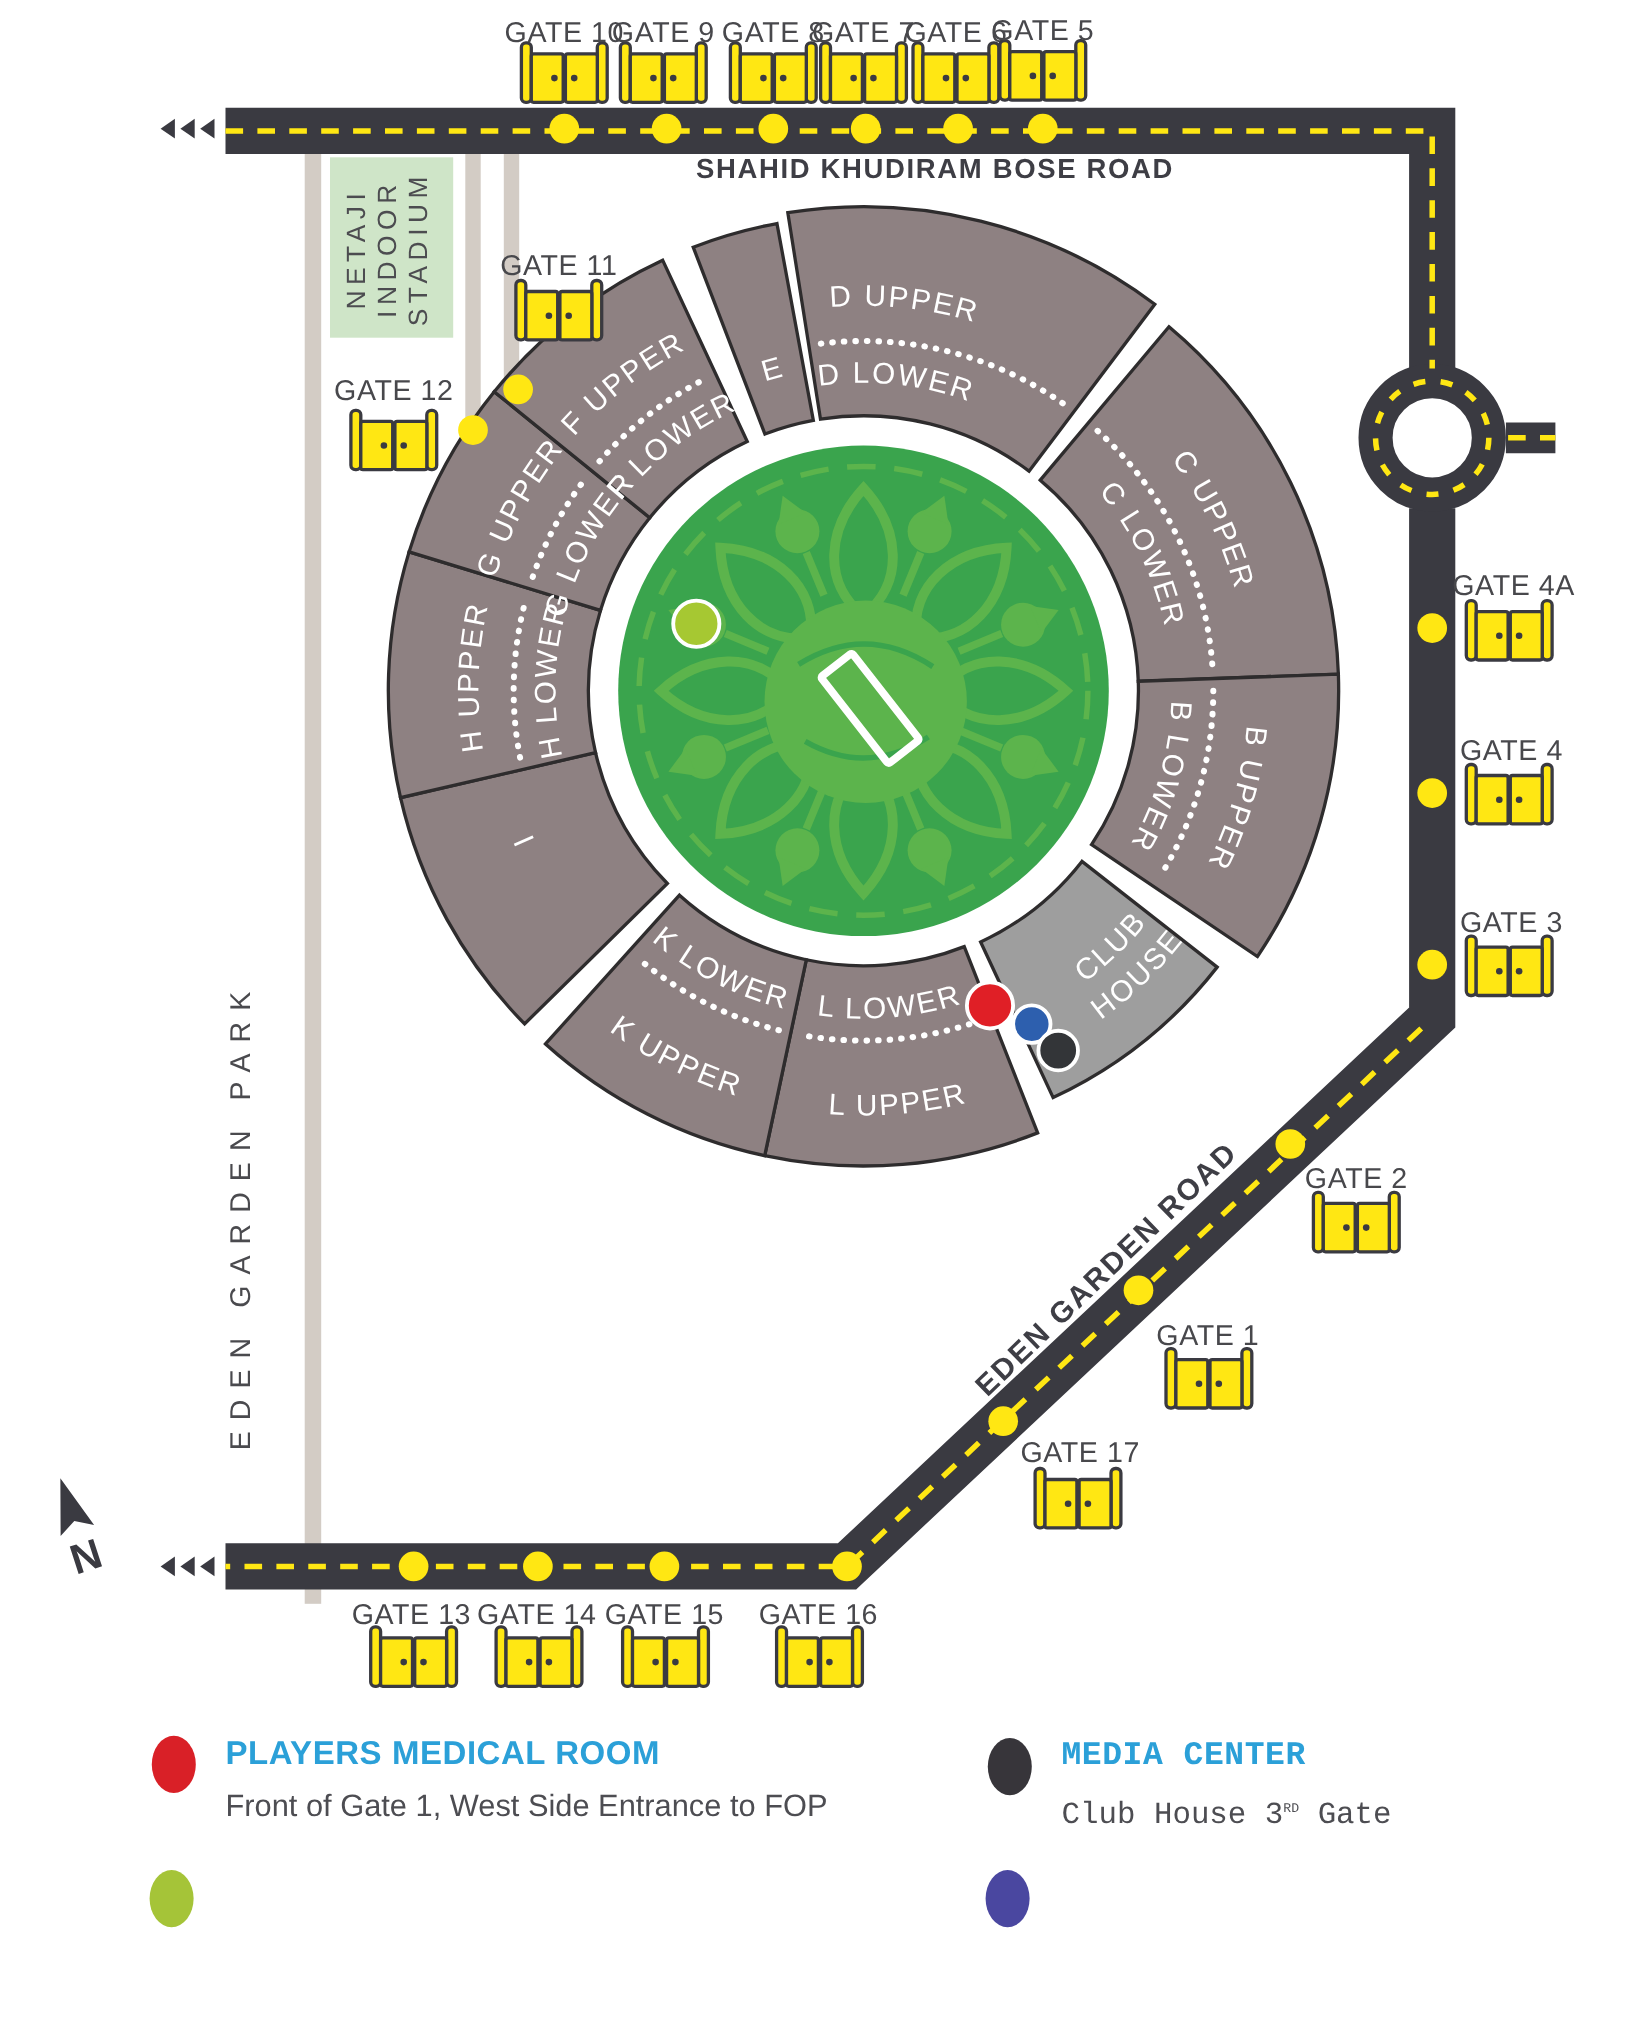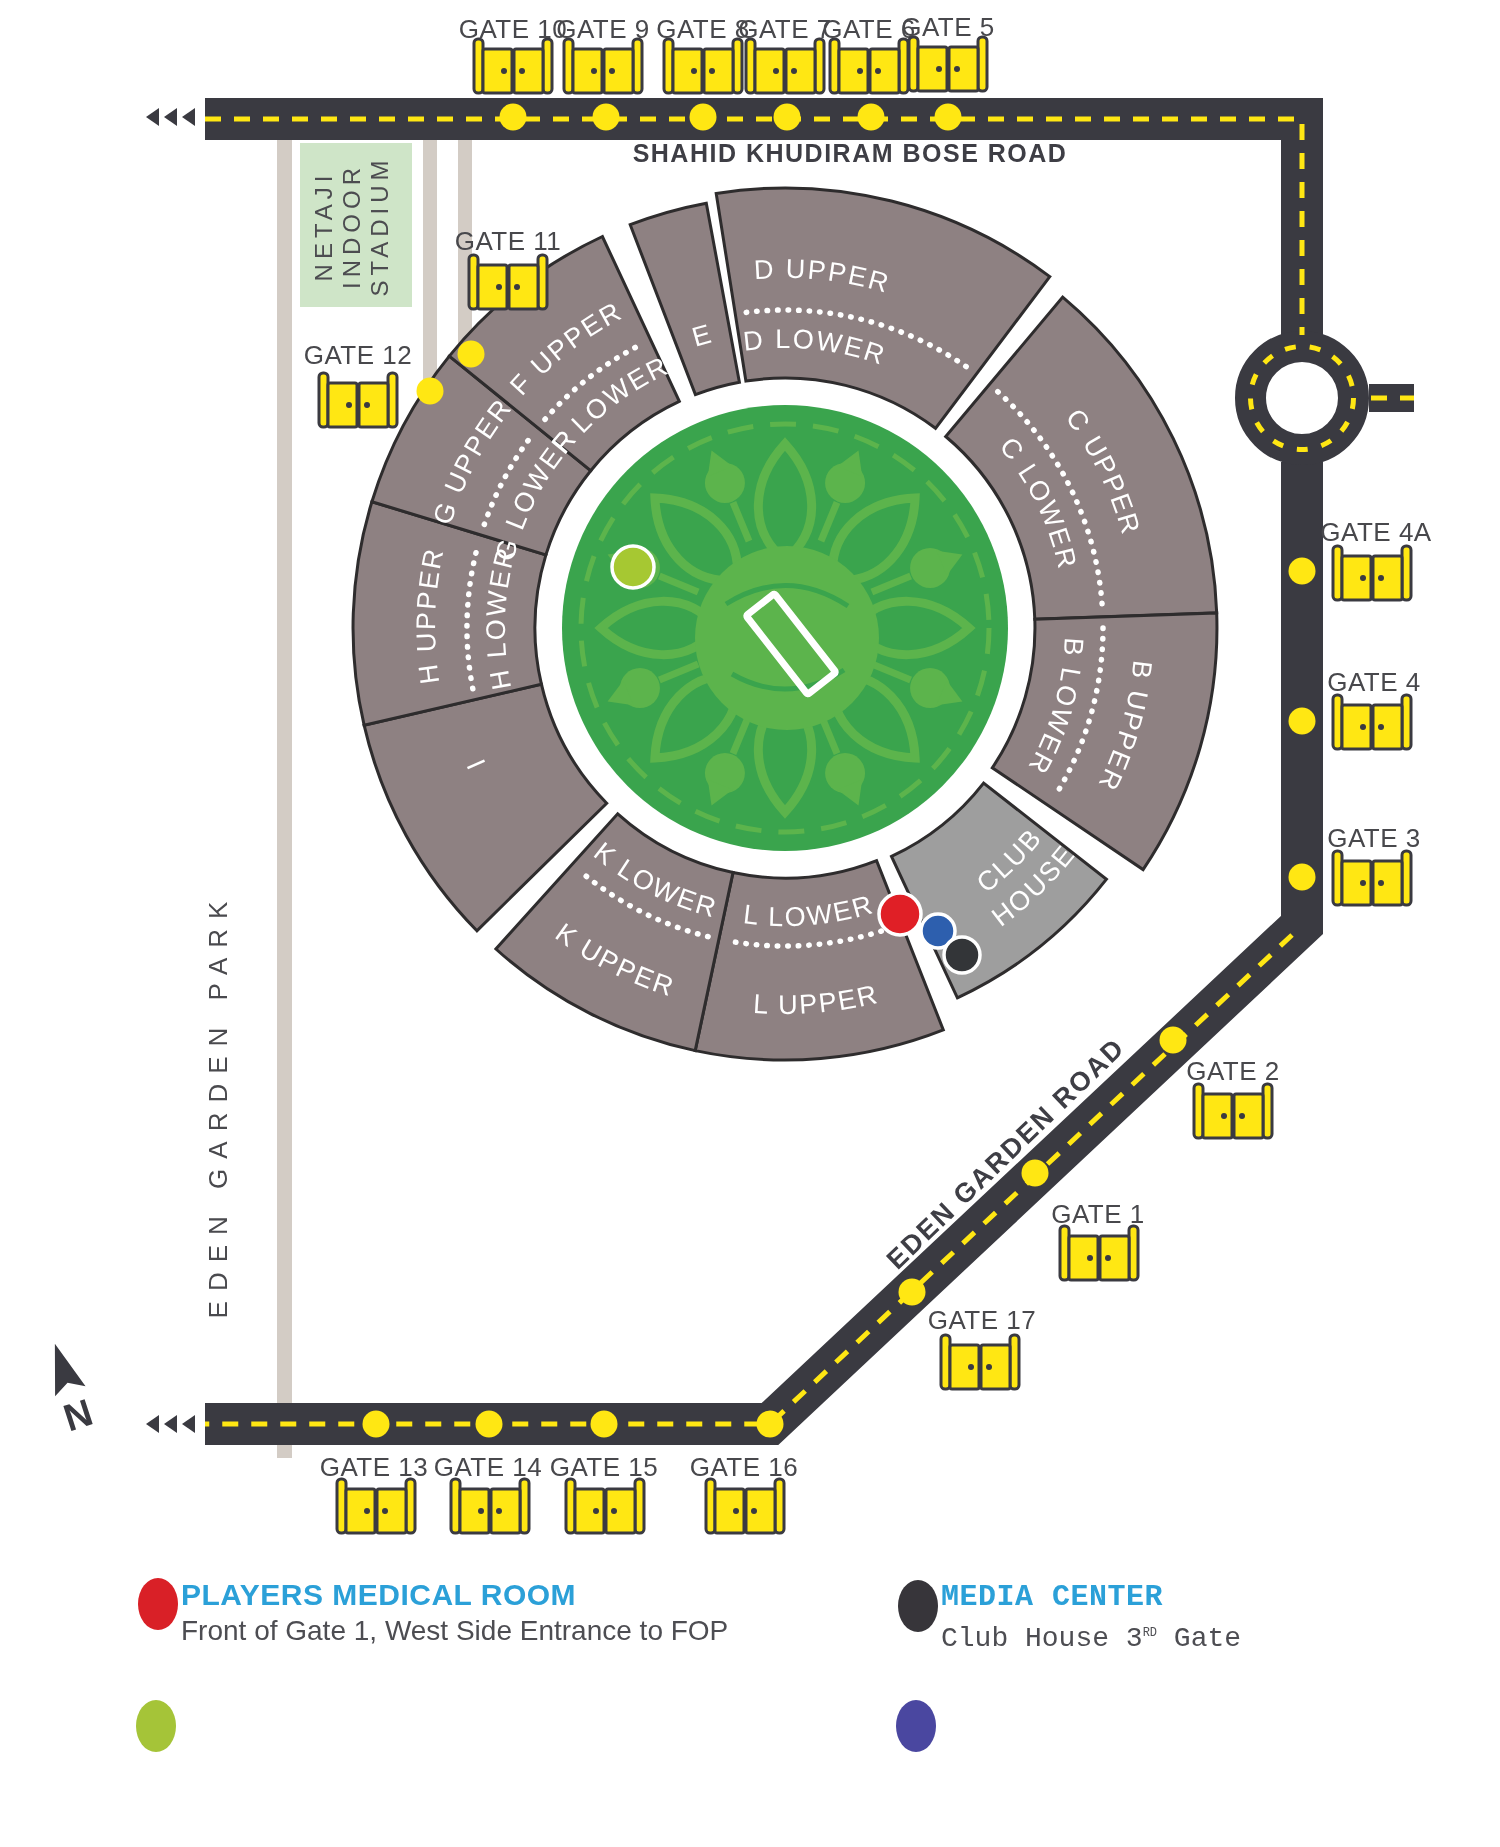--- a/index.html
+++ b/index.html
@@ -15,24 +15,24 @@
   .tier-divider{fill:none;stroke:#ffffff;stroke-width:5.5;stroke-dasharray:0.5 10;stroke-linecap:round;}
   .sec-label{font:400 27px "Liberation Sans",sans-serif;fill:#ffffff;letter-spacing:2px;}
   .gate-label{font:400 26px "Liberation Sans",sans-serif;fill:#48484c;letter-spacing:0.5px;}
   .road-label{font:700 25px "Liberation Sans",sans-serif;fill:#3e3e45;letter-spacing:1.5px;}
   .road-label-diag{font:700 27px "Liberation Sans",sans-serif;fill:#3e3e45;letter-spacing:2px;}
   .park-label{font:400 26px "Liberation Sans",sans-serif;fill:#4a4a4e;letter-spacing:10px;}
   .netaji-label{font:400 24px "Liberation Sans",sans-serif;fill:#4c4c50;letter-spacing:5px;}
   .north-n{font:700 38px "Liberation Sans",sans-serif;fill:#3a3a41;}
   .field-main{fill:#3aa44d;}
   .deco{stroke:#5cb44c;fill:none;}
-  .legend-item{position: absolute;display:flex;gap:3px;align-items:flex-start;}
+  .legend-item{position: absolute;display:flex;gap:27px;align-items:flex-start;}
   .ldot{width:40px;height:52px;border-radius:50%;flex:0 0 auto;margin-top:0px;}
   .ltitle{font-weight:700;font-size:30px;line-height:34px;color:#2ba0d8;letter-spacing:0.5px;}
-  .lsub{font-size:28px;line-height:32px;color:#4d4d52;margin-top:3px;text-align:center;}
+  .lsub{font-size:28px;line-height:32px;color:#4d4d52;margin-top:14px;text-align:center;}
   .lsub sup{font-size:12px;}
 </style>
 </head>
 <body>
 
 <svg id="map-svg" width="1500" height="1847" viewBox="0 0 1500 1847">
   <defs>
     <g id="gate-icon">
       <rect x="-39" y="-29" width="9" height="54" rx="4" fill="#ffe713" stroke="#3a3a41" stroke-width="3"></rect>
       <rect x="30" y="-29" width="9" height="54" rx="4" fill="#ffe713" stroke="#3a3a41" stroke-width="3"></rect>

